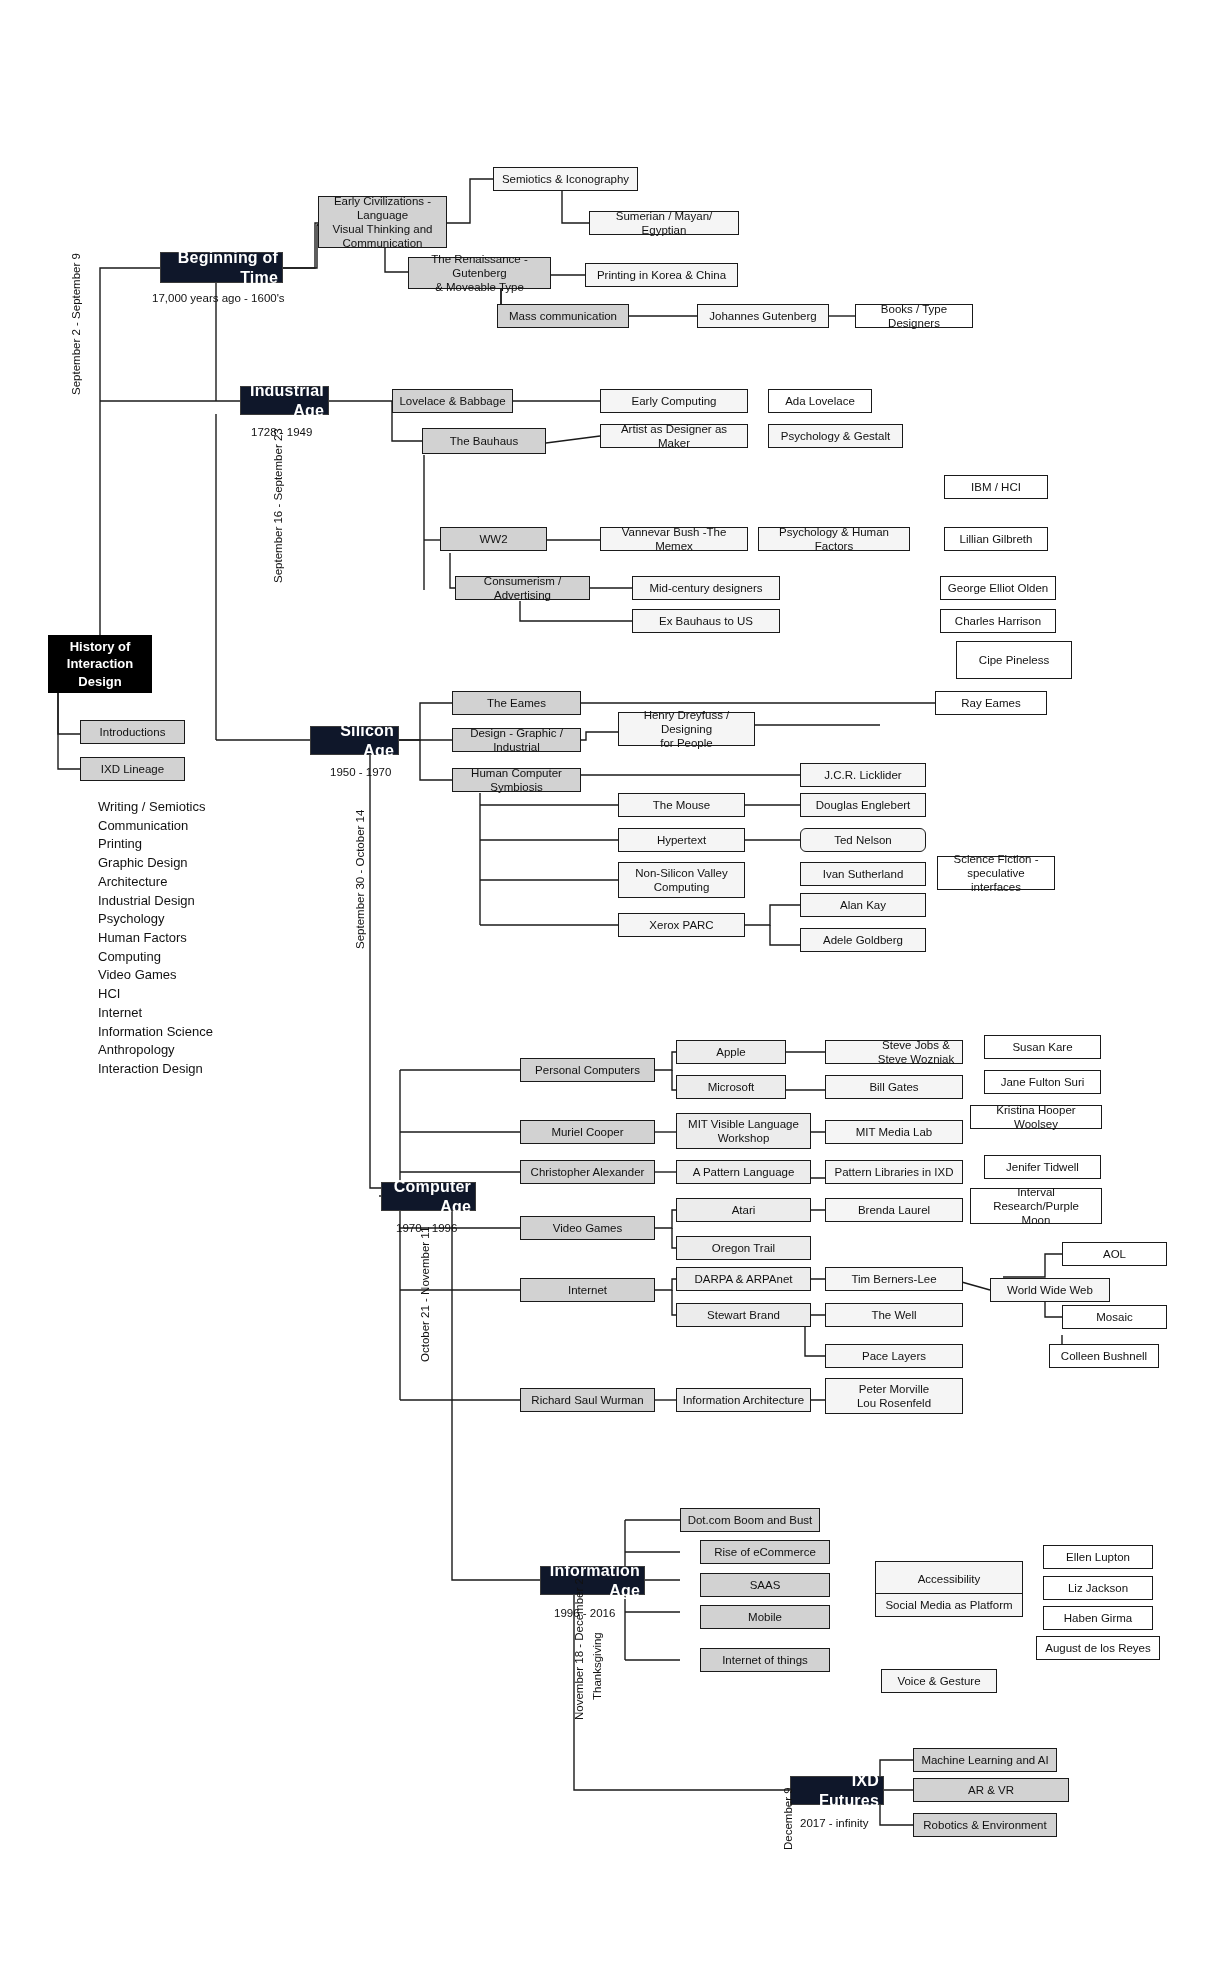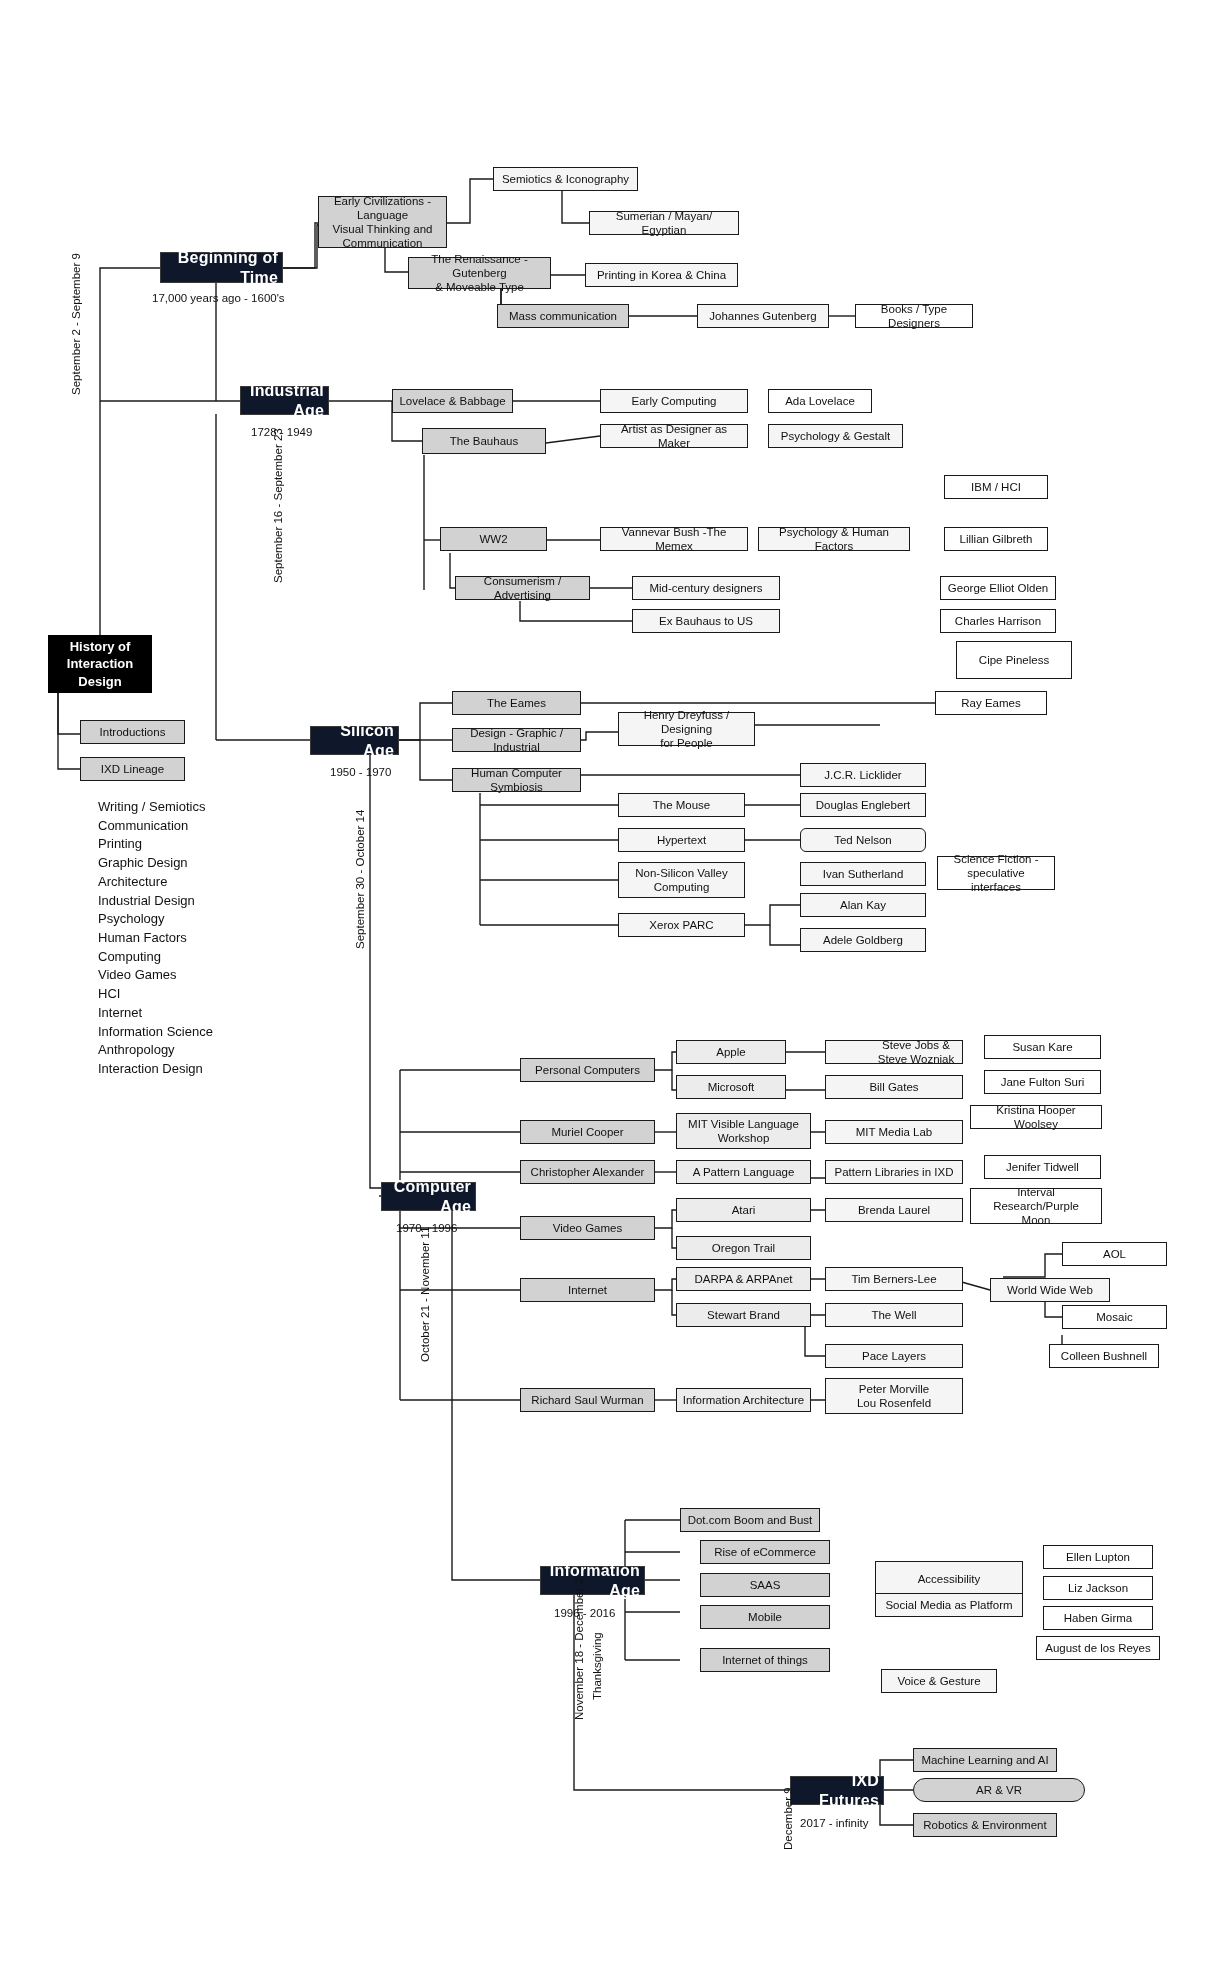--- a/index.html
+++ b/index.html
@@ -399,16 +399,16 @@
   <div class="node lvl3" style="left:875px;top:1561px;width:148px;height:36px;">Accessibility</div>
   <div class="node plain" style="left:1043px;top:1576px;width:110px;height:24px;">Liz Jackson</div>
   <div class="node lvl3" style="left:875px;top:1593px;width:148px;height:24px;">Social Media as Platform</div>
   <div class="node plain" style="left:1043px;top:1606px;width:110px;height:24px;">Haben Girma</div>
   <div class="node lvl1" style="left:700px;top:1605px;width:130px;height:24px;">Mobile</div>
   <div class="node lvl3" style="left:881px;top:1625px;width:116px;height:24px;margin-top:44px;">Voice &amp; Gesture</div>
   <div class="node plain" style="left:1036px;top:1636px;width:124px;height:24px;">August de los Reyes</div>
   <div class="node lvl1" style="left:700px;top:1648px;width:130px;height:24px;">Internet of things</div>
 
   <div class="node lvl1" style="left:913px;top:1748px;width:144px;height:24px;">Machine Learning and AI</div>
-  <div class="node lvl1" style="left:913px;top:1778px;width:172px;height:24px;border-radius:12px;">AR &amp; VR</div>
+  <div class="node lvl1" style="left:913px;top:1778px;width:156px;height:24px;">AR &amp; VR</div>
   <div class="node lvl1" style="left:913px;top:1813px;width:144px;height:24px;">Robotics &amp; Environment</div>
 
 </div>
 
 </body></html>

